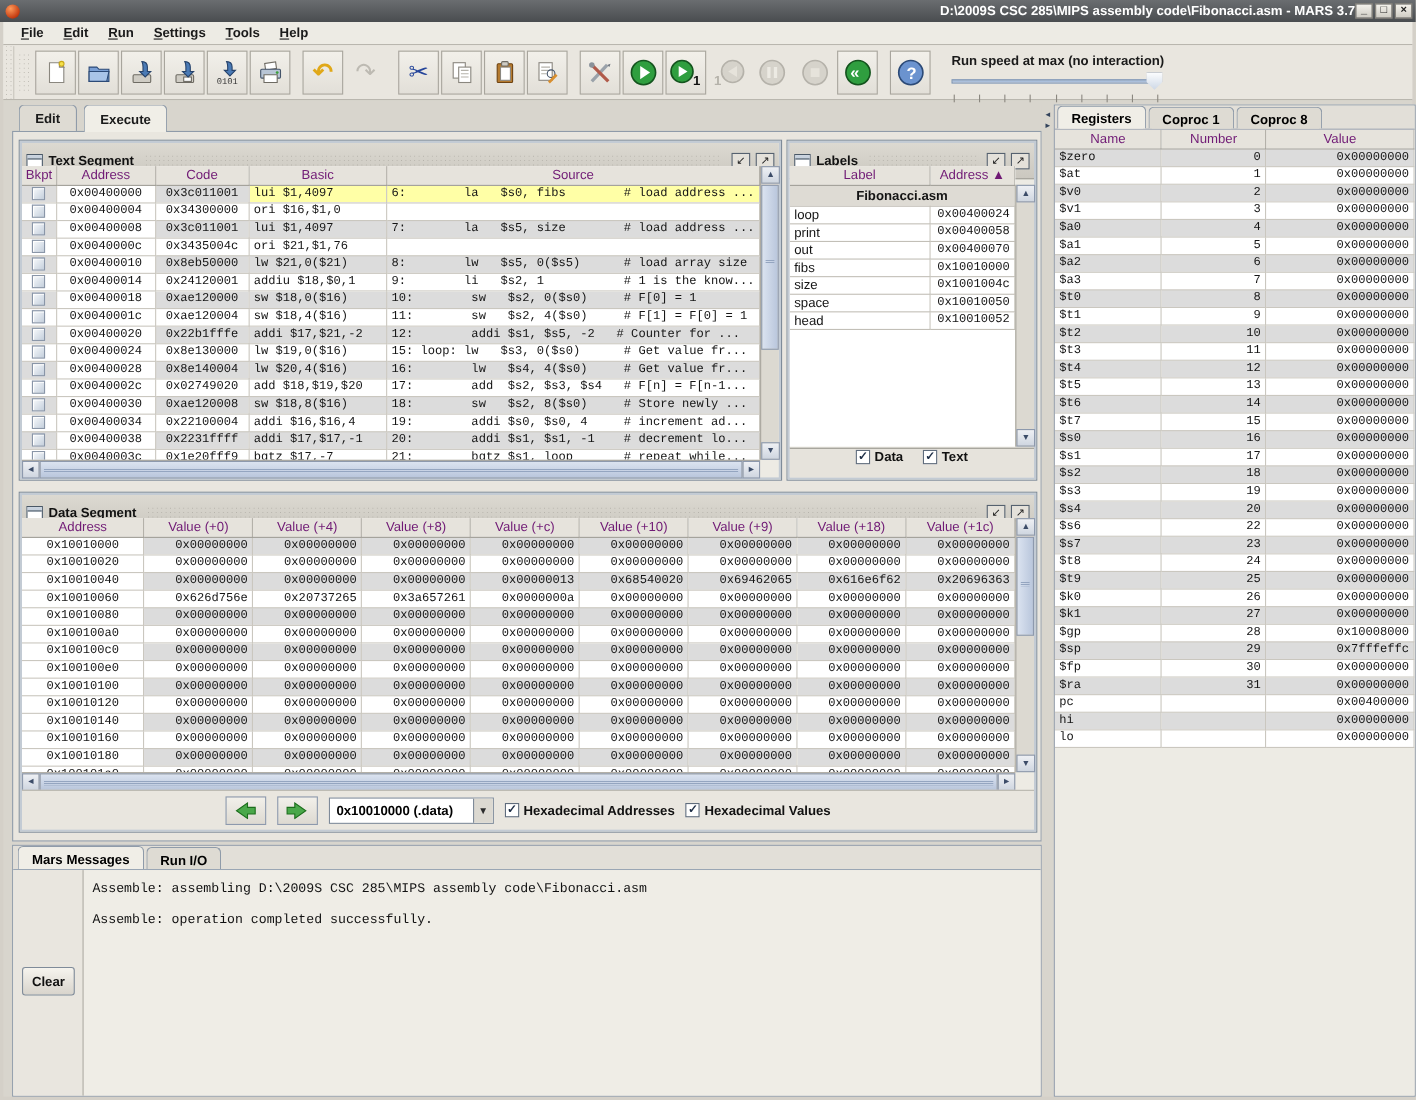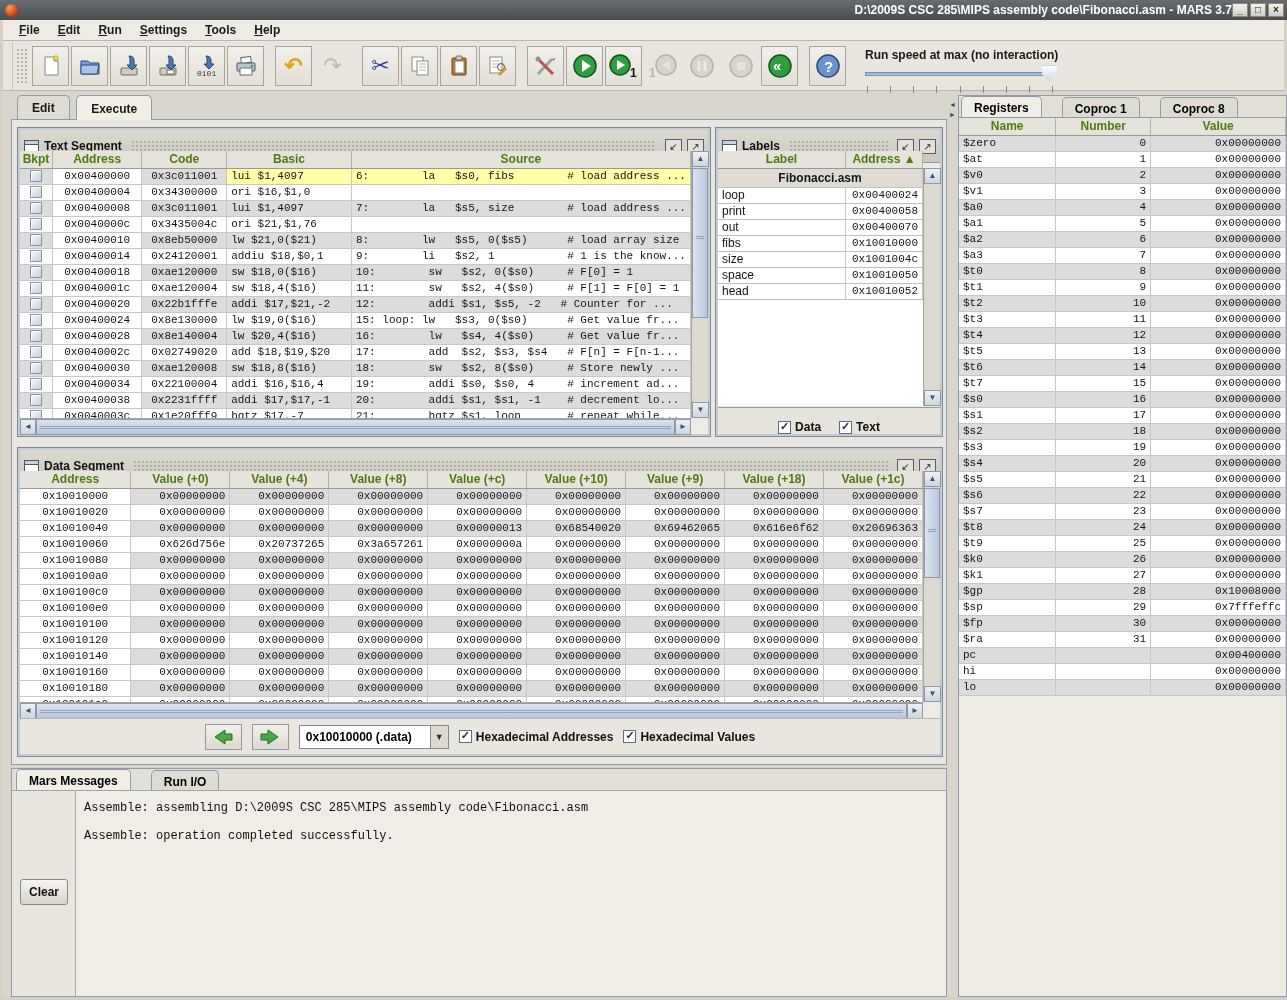--- a/index.html
+++ b/index.html
@@ -67,21 +67,21 @@
   .frame-glyph::before { content:""; position:absolute; left:0; top:0; right:0; height:3px; background:#c8d2de; border-bottom:1px solid #4a5866; }
   .frame-name { font-size:12px; font-weight:bold; color:#111; white-space:nowrap; }
   .frame-texture { flex:1; height:13px; margin:0 4px;
     background-image:radial-gradient(#b2afa7 25%, transparent 27%); background-size:4px 4px; }
   .frame-btn { width:17px; height:15px; border:1px solid #55616f; background:#e4e1da; font-size:10px;
     line-height:13px; text-align:center; color:#222; flex:0 0 auto; }
 
   
   table { border-collapse:collapse; table-layout:fixed; background:#fff; }
   th { background:#e6e3dc; border-right:1px solid #b4b1a9; border-bottom:1px solid #9c9992;
-    font-size:12px; font-weight:bold; color:#4d7c0f; height:17px; overflow:hidden; white-space:nowrap; }
+    font-size:12px; font-weight:normal; color:#701a75; height:17px; overflow:hidden; white-space:nowrap; }
   td { font-family:"Liberation Mono","DejaVu Sans Mono",monospace; font-size:11px; color:#141414;
     height:16px; padding:0 4px; border-right:1px solid #cac7bf; border-bottom:1px solid #cac7bf;
     overflow:hidden; white-space:pre; }
   tr:nth-child(odd) td { background:#dcdcdc; }
   tr:nth-child(even) td { background:#ffffff; }
 
   .text-table td.c0, .data-table td.c0 { background:#ffffff; }
   .text-table td.c0 { text-align:center; }
   .text-table td.c1 { text-align:center; }
   .text-table tr:first-child td.c2, .text-table tr:first-child td.c3 { background:#ffffa6; }
@@ -108,21 +108,21 @@
     color:#3c4c68; font-size:8px; text-align:center; line-height:14px; flex:0 0 auto; }
   .vscroll .sb-btn { width:17px; }
   .v-thumb { position:absolute; left:0; width:16px; background:linear-gradient(90deg,#dbe3f0,#b9c6dc);
     border:1px solid #8d99ad; }
   .v-thumb::after, .h-thumb::after { content:""; position:absolute; left:3px; top:45%; right:3px; height:4px;
     background:repeating-linear-gradient(#94a5c0 0 1px, transparent 1px 2px); }
   .h-thumb { position:relative; height:16px; background:linear-gradient(#dbe3f0,#b9c6dc); border:1px solid #8d99ad; }
 
   
   .labels-checkrow { position:absolute; left:0; right:0; bottom:0; height:27px; border-top:1px solid #9a978f;
-    background:#e6e3dc; display:flex; align-items:flex-end; justify-content:center; gap:18px; }
+    background:#e6e3dc; display:flex; align-items:flex-start; justify-content:center; gap:18px; }
   .check-item { display:flex; align-items:center; gap:4px; font-size:12px; font-weight:bold; color:#111; }
   .cbx { width:13px; height:13px; background:#fff; border:1px solid #5f6c7c; position:relative; }
   .cbx::after { content:"✓"; position:absolute; left:1px; top:-2px; font-size:11px; font-weight:bold; color:#1d2d45; }
 
   
   .data-nav { position:absolute; left:0; right:0; bottom:0; height:36px; background:#e9e6df;
     display:flex; align-items:center; justify-content:center; gap:10px; border-top:1px solid #b9b6ae; }
   .nav-btn { width:37px; height:26px; background:linear-gradient(#f2f0ea,#ddd9d1); border:1px solid #8d99ad;
     display:flex; align-items:center; justify-content:center; }
   .combo { width:150px; height:24px; border:1px solid #7f8b99; background:#fff; display:flex; align-items:center; }
@@ -132,21 +132,21 @@
 
   
   .divider { position:absolute; left:944px; top:95px; width:11px; height:670px; background:#d8d5cd; }
   .divider .arr { position:absolute; left:2px; font-size:7px; color:#33435c; }
 
   
   .right-panel { position:absolute; left:955px; top:95px; width:329px; height:902px; background:#edebe4;
     border:1px solid #8f9ba9; }
   .right-tabs { height:22px; display:flex; padding-left:2px; border-bottom:1px solid #8f9ba9; background:#e2dfd8; }
   .rtab { font-size:12px; font-weight:bold; padding:4px 12px 3px; background:#dedbd3; border:1px solid #8f9ba9;
-    border-bottom:none; border-radius:5px 5px 0 0; margin-right:20px; margin-top:1px; }
+    border-bottom:none; border-radius:5px 5px 0 0; margin-right:2px; margin-top:1px; }
   .rtab.sel { background:#f0eee7; margin-top:0; }
 
   
   .messages { position:absolute; left:8px; top:768px; width:936px; height:229px; background:#edebe4;
     border:1px solid #8f9ba9; }
   .msg-tabs { height:22px; display:flex; padding-left:4px; background:#e2dfd8; border-bottom:1px solid #9aa6b4; }
   .msg-body { position:absolute; left:0; top:22px; right:0; bottom:0; display:flex; }
   .msg-gutter { width:64px; border-right:1px solid #b0ada5; position:relative; background:#e9e6df; }
   .clear-btn { position:absolute; left:8px; top:88px; width:48px; height:26px;
     background:linear-gradient(#f6f4ee,#d8d4cc); border:1px solid #7f8b99; border-radius:3px;
@@ -922,25 +922,20 @@
               <td class="c0">$s3</td>
               <td class="c1">19</td>
               <td class="c2">0x00000000</td>
             </tr>
             <tr>
               <td class="c0">$s4</td>
               <td class="c1">20</td>
               <td class="c2">0x00000000</td>
             </tr>
             <tr>
-              <td class="c0">$s5</td>
-              <td class="c1">21</td>
-              <td class="c2">0x00000000</td>
-            </tr>
-            <tr>
               <td class="c0">$s6</td>
               <td class="c1">22</td>
               <td class="c2">0x00000000</td>
             </tr>
             <tr>
               <td class="c0">$s7</td>
               <td class="c1">23</td>
               <td class="c2">0x00000000</td>
             </tr>
             <tr>

